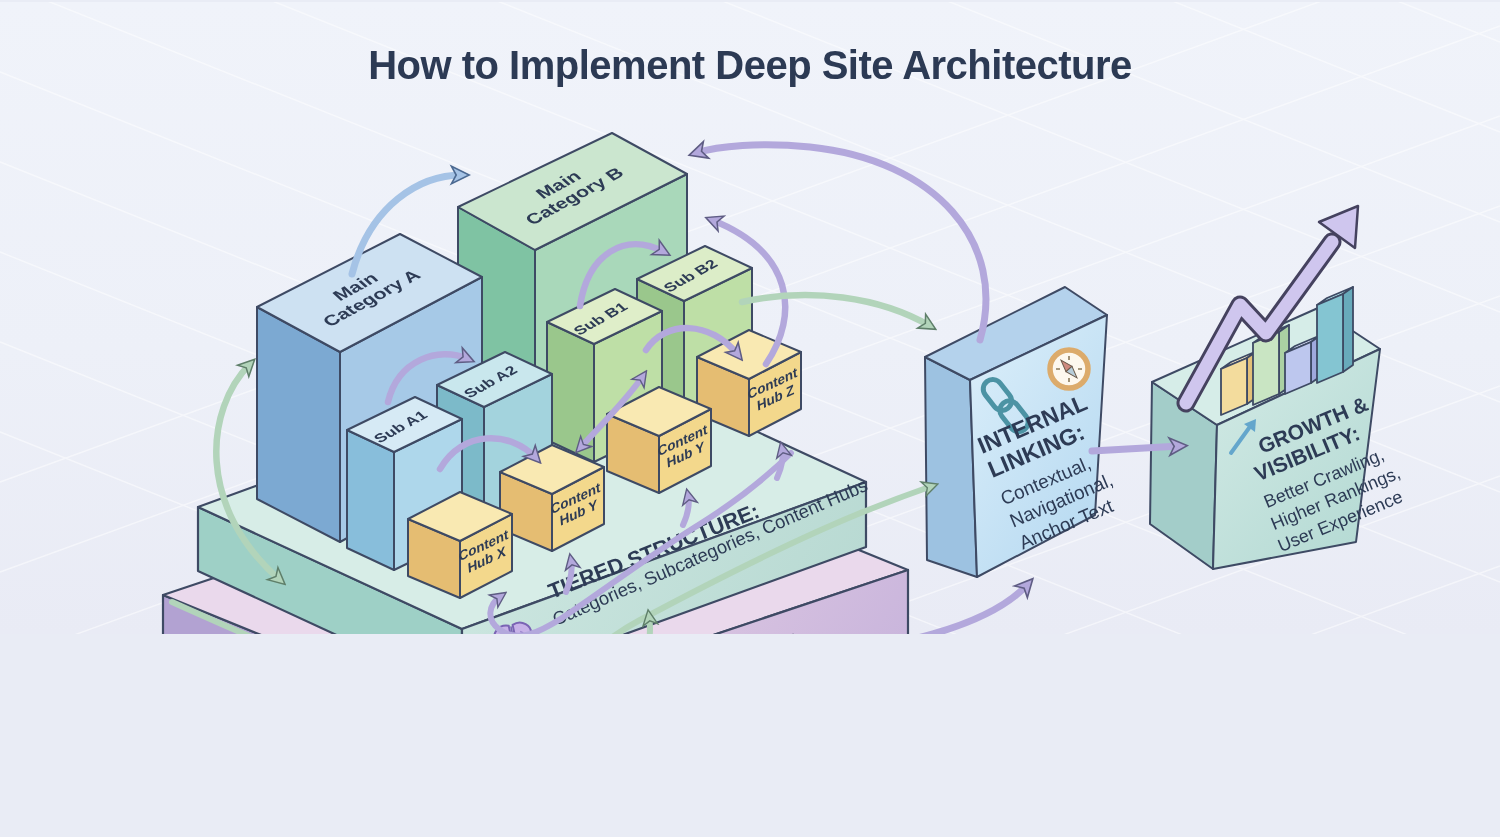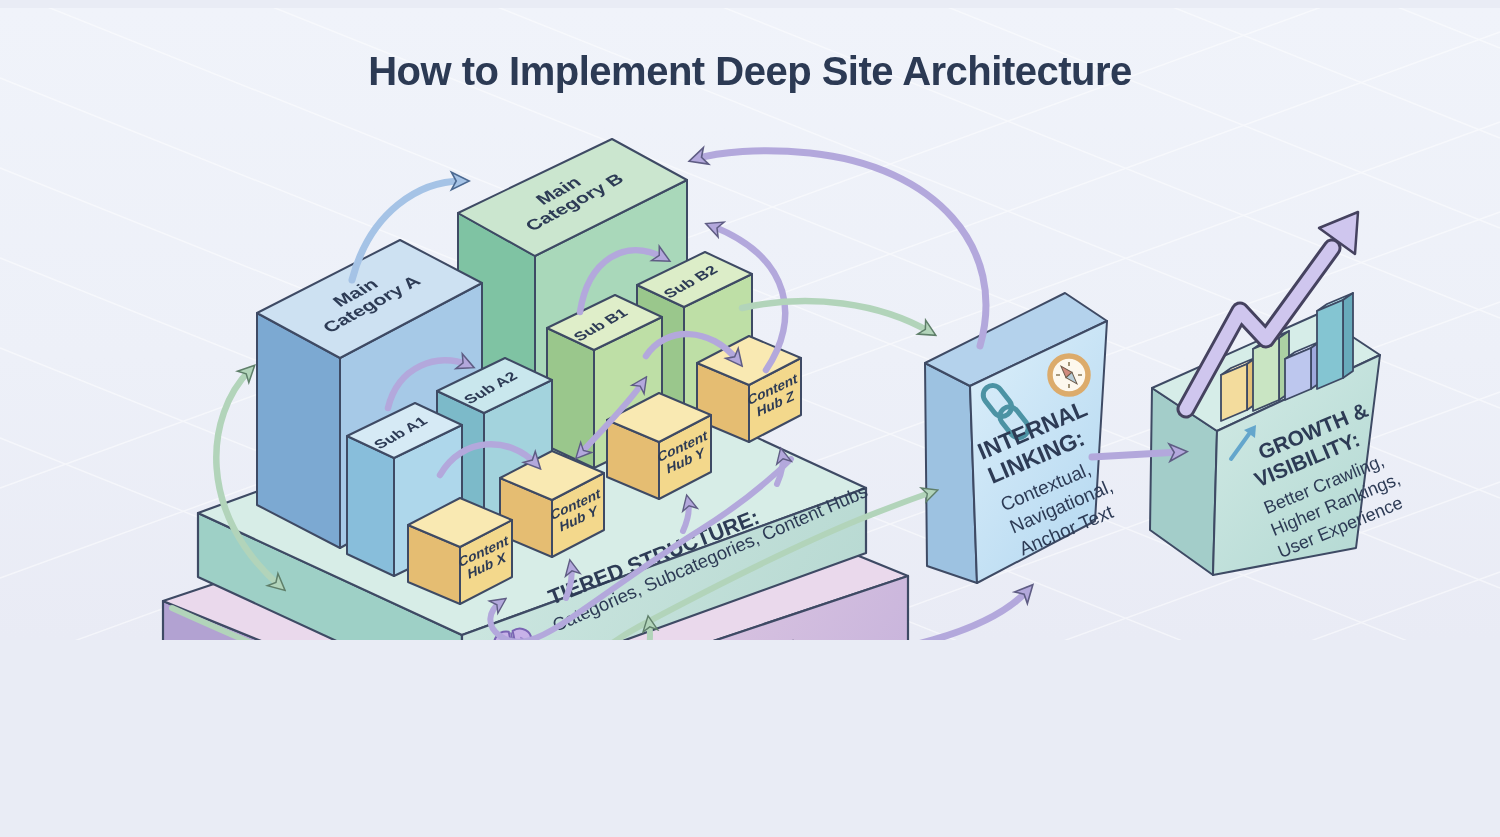--- a/index.html
+++ b/index.html
@@ -1,16 +1,16 @@
 <!DOCTYPE html>
 <html><head>
 <meta charset="utf-8">
 <style>
   html,body{margin:0;padding:0;background:#e9ecf5;}
-  .stage{position:relative;width:1500px;height:632px;margin:8px auto;overflow:hidden;
+  .stage{position:relative;width:1500px;height:632px;margin:2px auto;overflow:hidden;
          background:linear-gradient(180deg,#f0f3fa 0%,#edf0f8 55%,#e9ebf5 100%);
          font-family:"Liberation Sans",sans-serif;}
   svg{display:block;width:1500px;height:837px;}
   text{font-family:"Liberation Sans",sans-serif;fill:#2d3b55;}
   .title-text{font-size:40px;font-weight:700;fill:#2c3a54;letter-spacing:-0.5px;}
   .blk{stroke:#3e4a64;stroke-width:2;stroke-linejoin:round;}
   .plat{stroke:#3e4a64;stroke-width:2.2;stroke-linejoin:round;}
   .lbl{font-weight:600;}
   .big-lbl{font-size:20px;}
   .sub-lbl{font-size:16.5px;}

